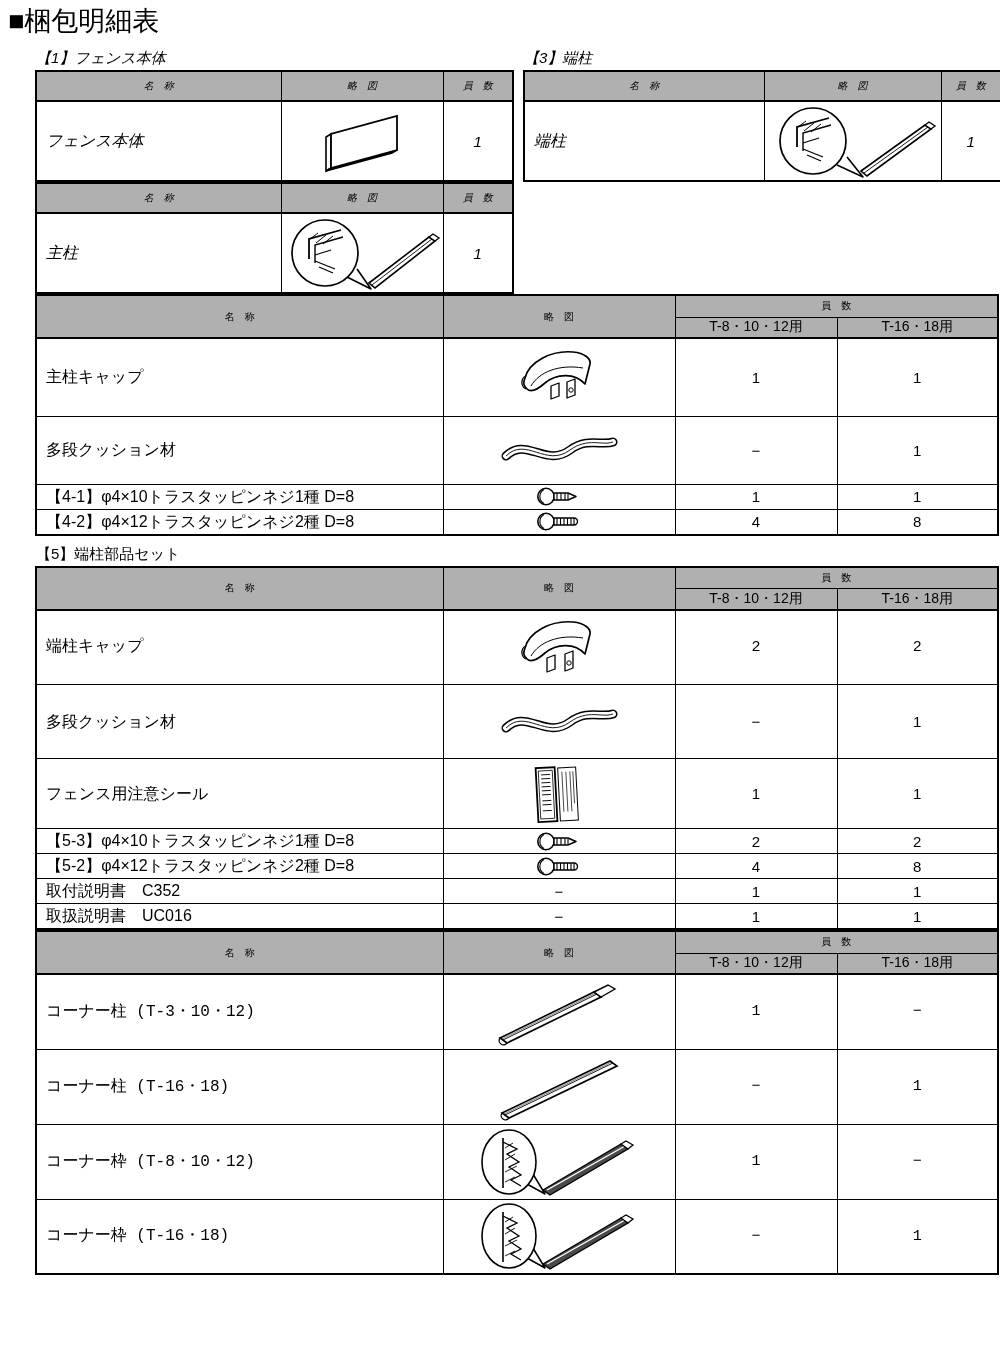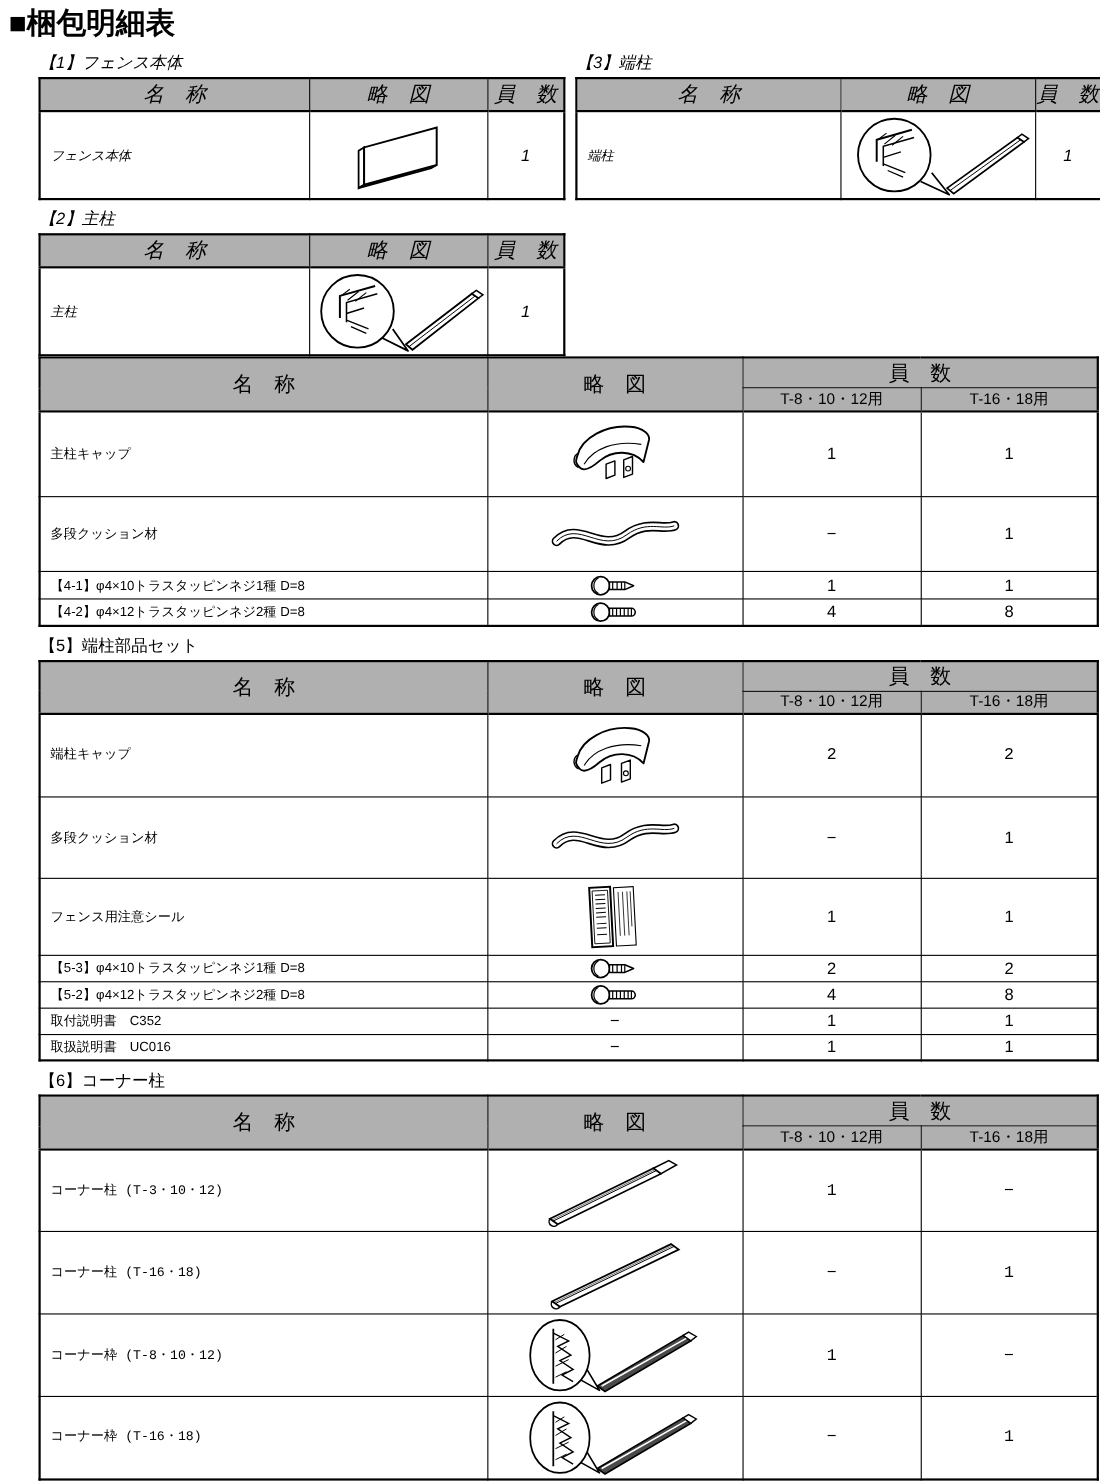--- a/index.html
+++ b/index.html
@@ -4,36 +4,36 @@
 <style>
   * { box-sizing: border-box; }
   html,body { margin:0; padding:0; background:#fff; }
   body {
     width:1000px; height:1347px; overflow:hidden;
     font-family:"Liberation Sans","DejaVu Sans",sans-serif;
     color:#000; -webkit-font-smoothing:antialiased;
   }
   .page { position:relative; padding:6px 0 0 8px; }
   .title {
-    font-size:27px; font-weight:bold; margin:0 0 12px 0; line-height:1.15;
+    font-size:27px; font-weight:normal; margin:0 0 12px 0; line-height:1.15;
   }
   .content { padding-left:27px; }
   .sec-label { font-size:15px; line-height:1.2; margin:0 0 3px 1px; }
   .gap-top { margin-top:9px; }
 
   table { border-collapse:collapse; table-layout:fixed; border:2.5px solid #000; background:#fff; }
   th, td { border:1px solid #000; padding:0; overflow:hidden; }
-  thead th { background:#b0b0b0; font-weight:normal; font-size:19px; text-align:center; }
+  thead th { background:#b0b0b0; font-weight:normal; font-size:10px; text-align:center; }
   thead tr.subhead th { font-size:14px; }
   tbody tr:first-child td { border-top:2px solid #000; }
 
   .t-simple { width:477px; }
   .t-wide   { width:962px; }
 
-  td.name { text-align:left; padding:2px 4px 2px 9px; font-size:12px; line-height:1.25; }
+  td.name { text-align:left; padding:2px 4px 2px 9px; font-size:16px; line-height:1.25; }
   td.qty  { text-align:center; font-size:15px; }
   td.sketch { text-align:center; vertical-align:middle; }
   td.sketch svg { display:block; margin:0 auto; }
   .dash { font-size:15px; }
 
   .top-flex { display:flex; align-items:flex-start;font-style:italic; }
   .col-left  { width:482px; }
   .col-right { width:477px; margin-left:6px; }
 
   
@@ -77,21 +77,20 @@
                   <polygon points="20,66 20,32 25,29 25,63" fill="#fff" stroke="#000" stroke-width="1.6"></polygon>
                   <polygon points="20,66 86,48 91,45 25,63" fill="#fff" stroke="#000" stroke-width="1.6"></polygon>
                   <polygon points="25,63 25,29 91,11 91,45" fill="#fff" stroke="#000" stroke-width="1.8"></polygon>
                 </svg>
               </td>
               <td class="qty">1</td>
             </tr>
           </tbody>
         </table>
 
-        <div class="sec-label gap-top">【2】主柱</div>
         <table class="t-simple">
           <colgroup>
               <col style="width:245px">
               <col style="width:162px">
               <col style="width:70px">
             </colgroup>
           <thead>
             <tr class="h30">
               <th>名　称</th>
               <th>略　図</th>
@@ -330,21 +329,20 @@
         </tr>
         <tr class="h24">
           <td class="name">取扱説明書　UC016</td>
           <td class="sketch qty"><span class="dash">−</span></td>
           <td class="qty">1</td>
           <td class="qty">1</td>
         </tr>
       </tbody>
     </table>
 
-    <div class="sec-label gap-top">【6】コーナー柱</div>
     <table class="t-wide">
       <colgroup>
           <col style="width:407px">
           <col style="width:232px">
           <col style="width:162px">
           <col style="width:161px">
         </colgroup>
       <thead>
         <tr class="h22">
           <th rowspan="2">名　称</th>

